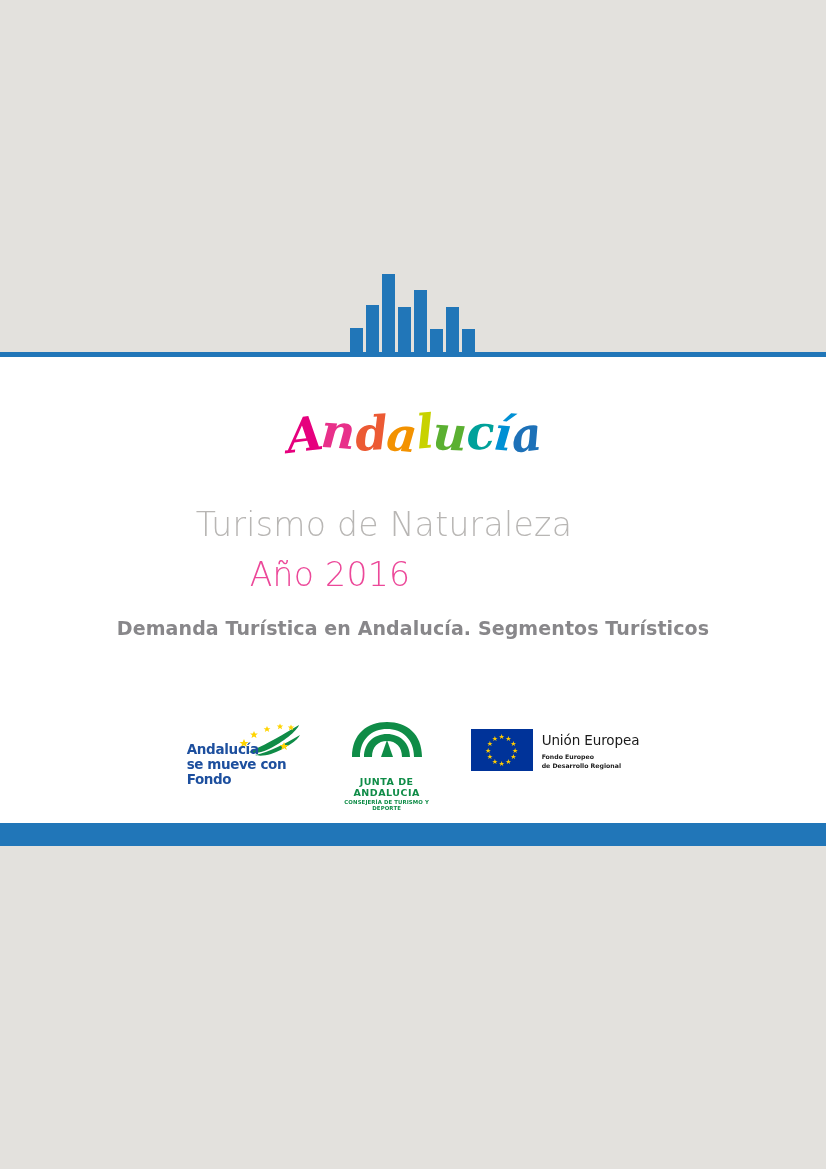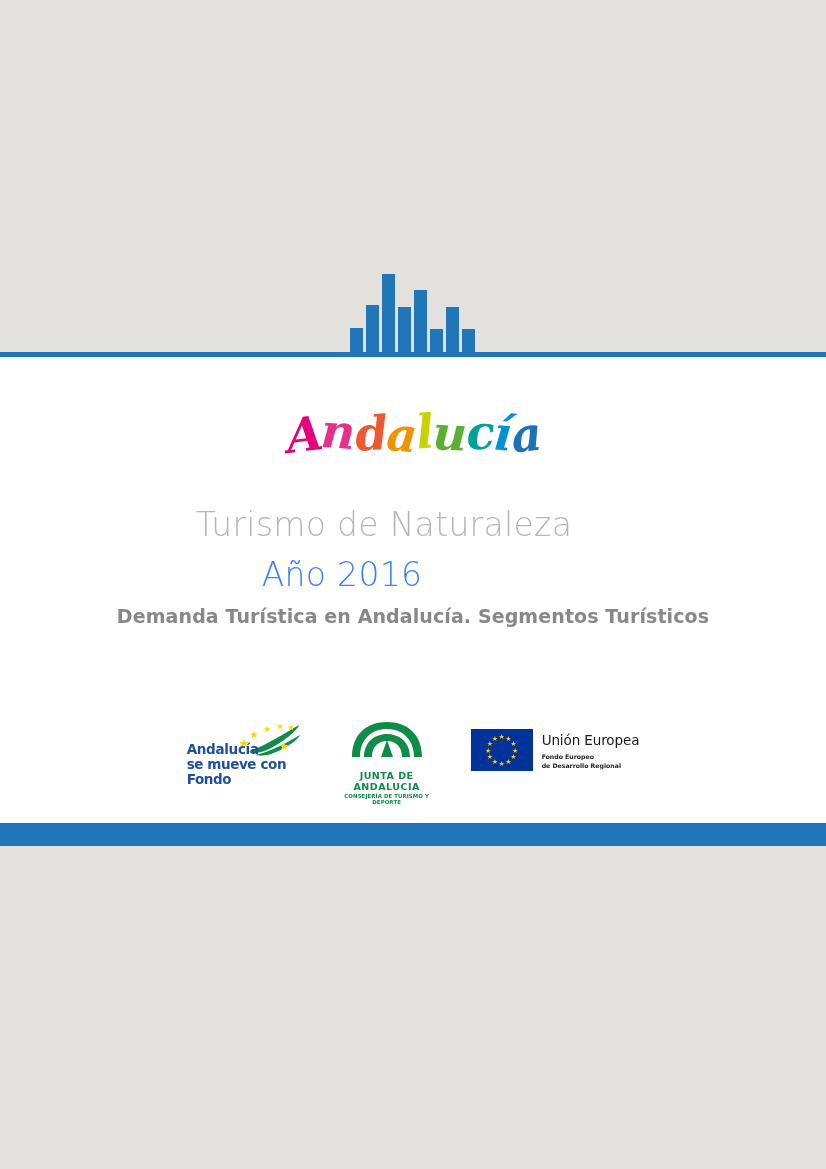--- a/index.html
+++ b/index.html
@@ -105,28 +105,27 @@
   }
   .title-year {
     position: absolute;
     left: 0;
     top: 198px;
     width: 660px;
     text-align: center;
     font-family: "DejaVu Sans", sans-serif;
     font-size: 33px;
     font-weight: 300;
-    color: #3b82f6;
+    color: #ec4899;
     letter-spacing: 0.3px;
-    padding-left: 12px;
   }
   .title-sub {
     position: absolute;
     left: 0;
-    top: 248px;
+    top: 260px;
     width: 826px;
     text-align: center;
     font-family: "DejaVu Sans", sans-serif;
     font-size: 19px;
     font-weight: 700;
     color: #88878a;
     letter-spacing: 0.1px;
   }
 
   
@@ -167,21 +166,21 @@
     height: 58px;
     text-align: center;
   }
   .logo-junta svg { display: block; margin: 0 auto; }
   .logo-junta .junta-l1 {
     font-family: "DejaVu Sans", sans-serif;
     font-size: 9.5px;
     font-weight: 700;
     color: #0f8c47;
     letter-spacing: 0.5px;
-    margin-top: 11px;
+    margin-top: 17px;
   }
   .logo-junta .junta-l2 {
     font-family: "DejaVu Sans", sans-serif;
     font-size: 5.4px;
     font-weight: 700;
     color: #0f8c47;
     letter-spacing: 0.1px;
     margin-top: 1px;
   }
 

